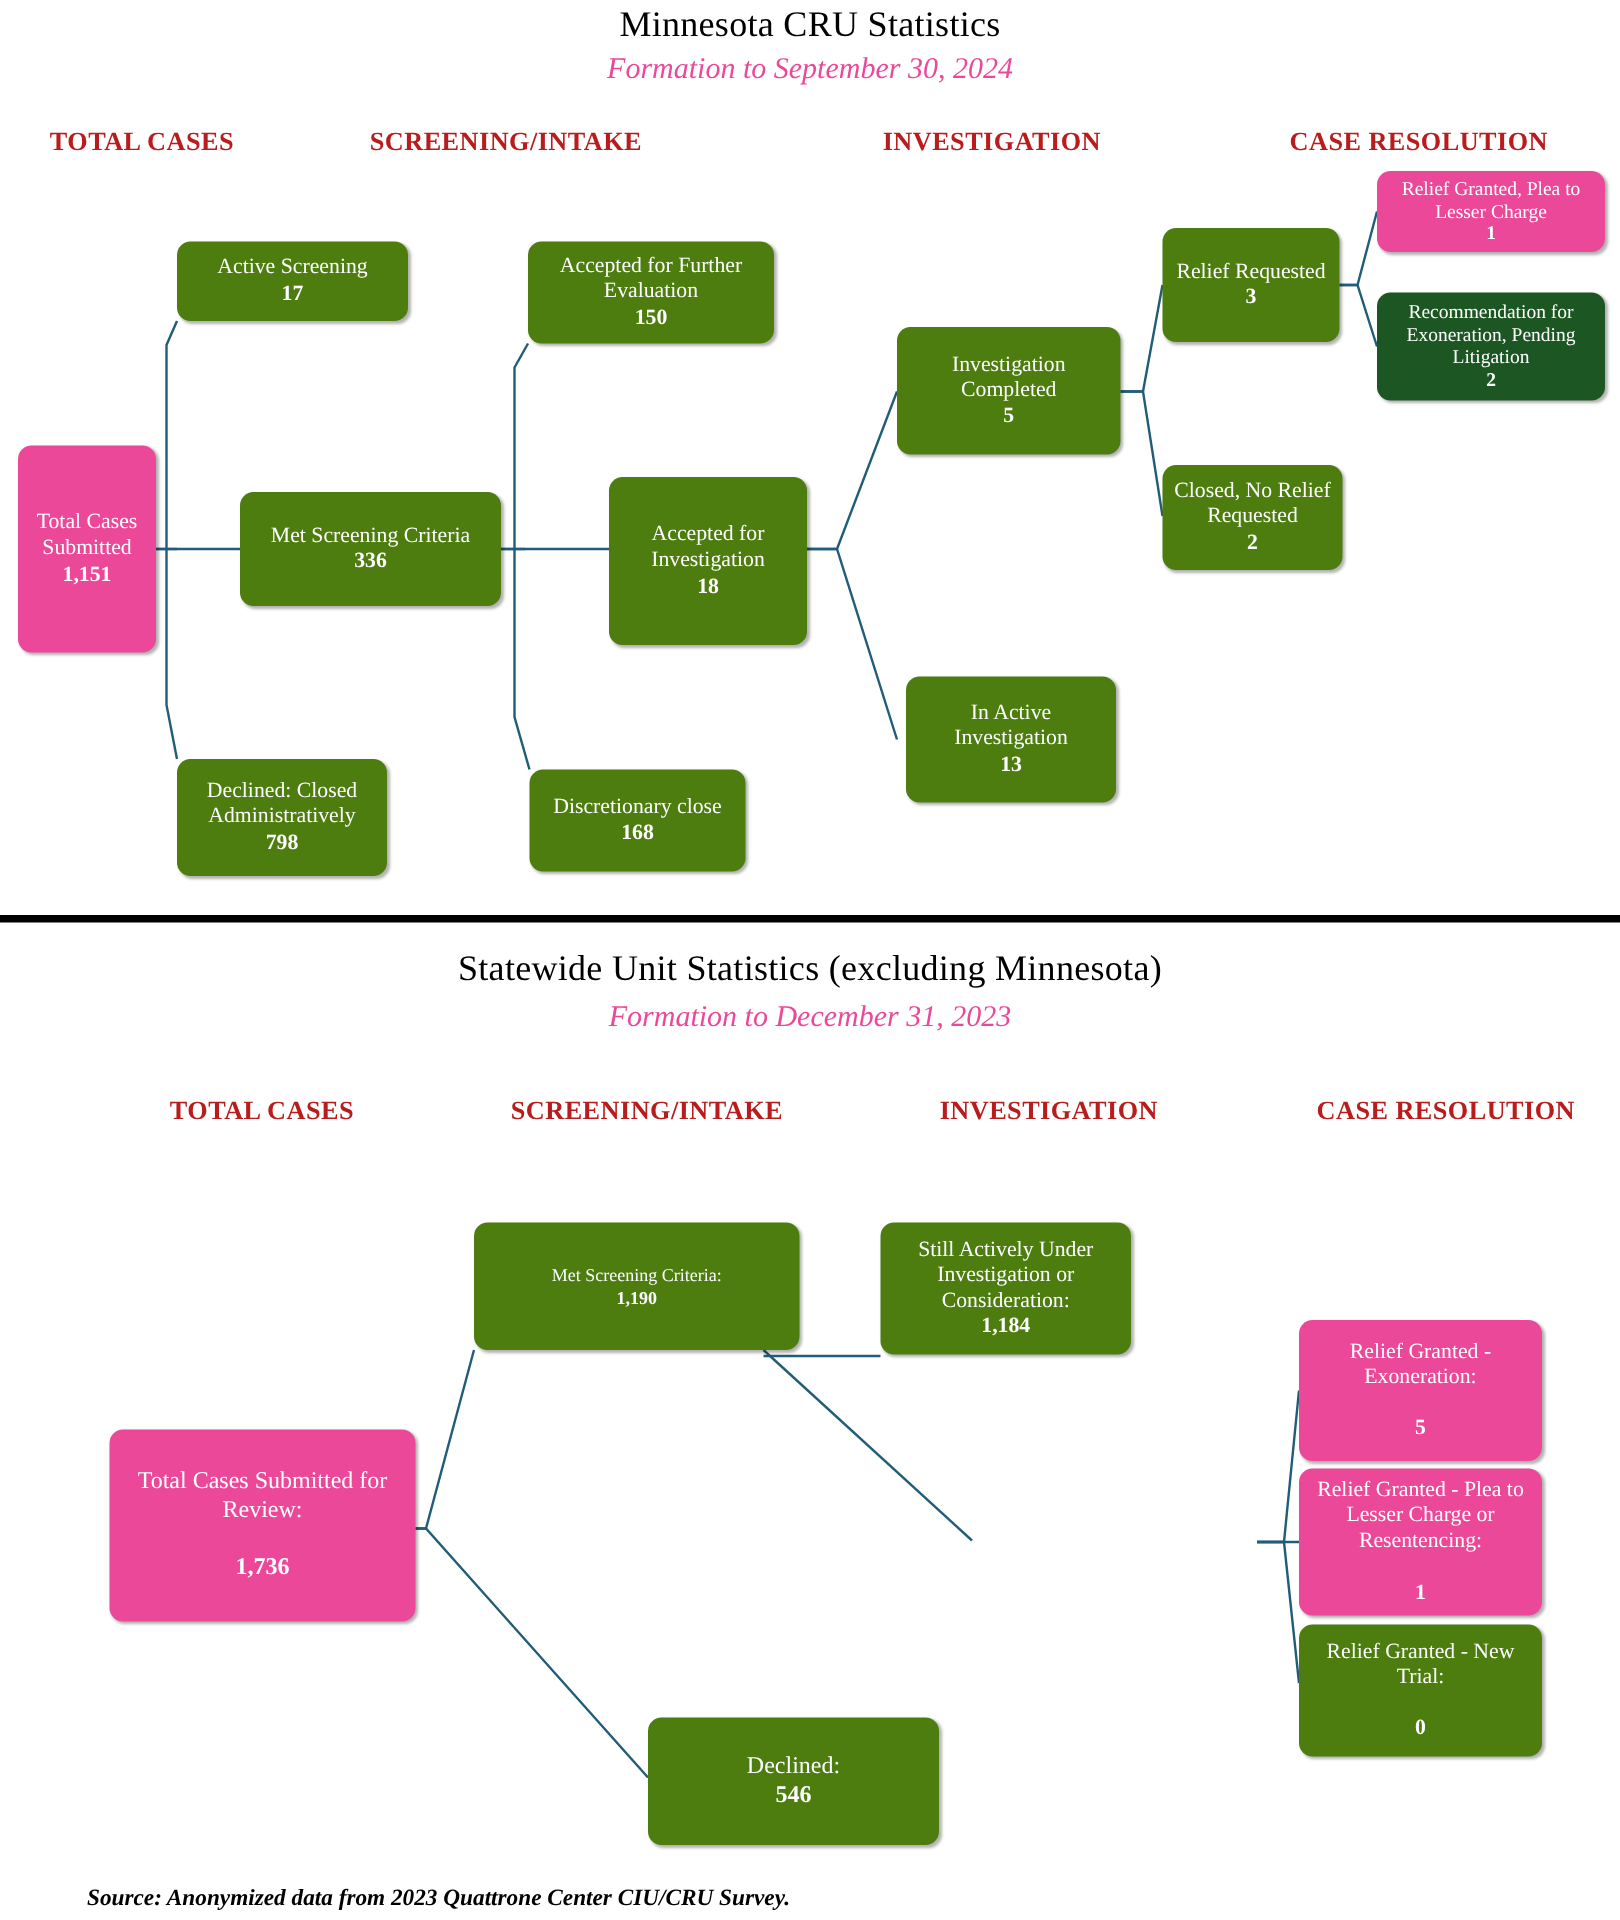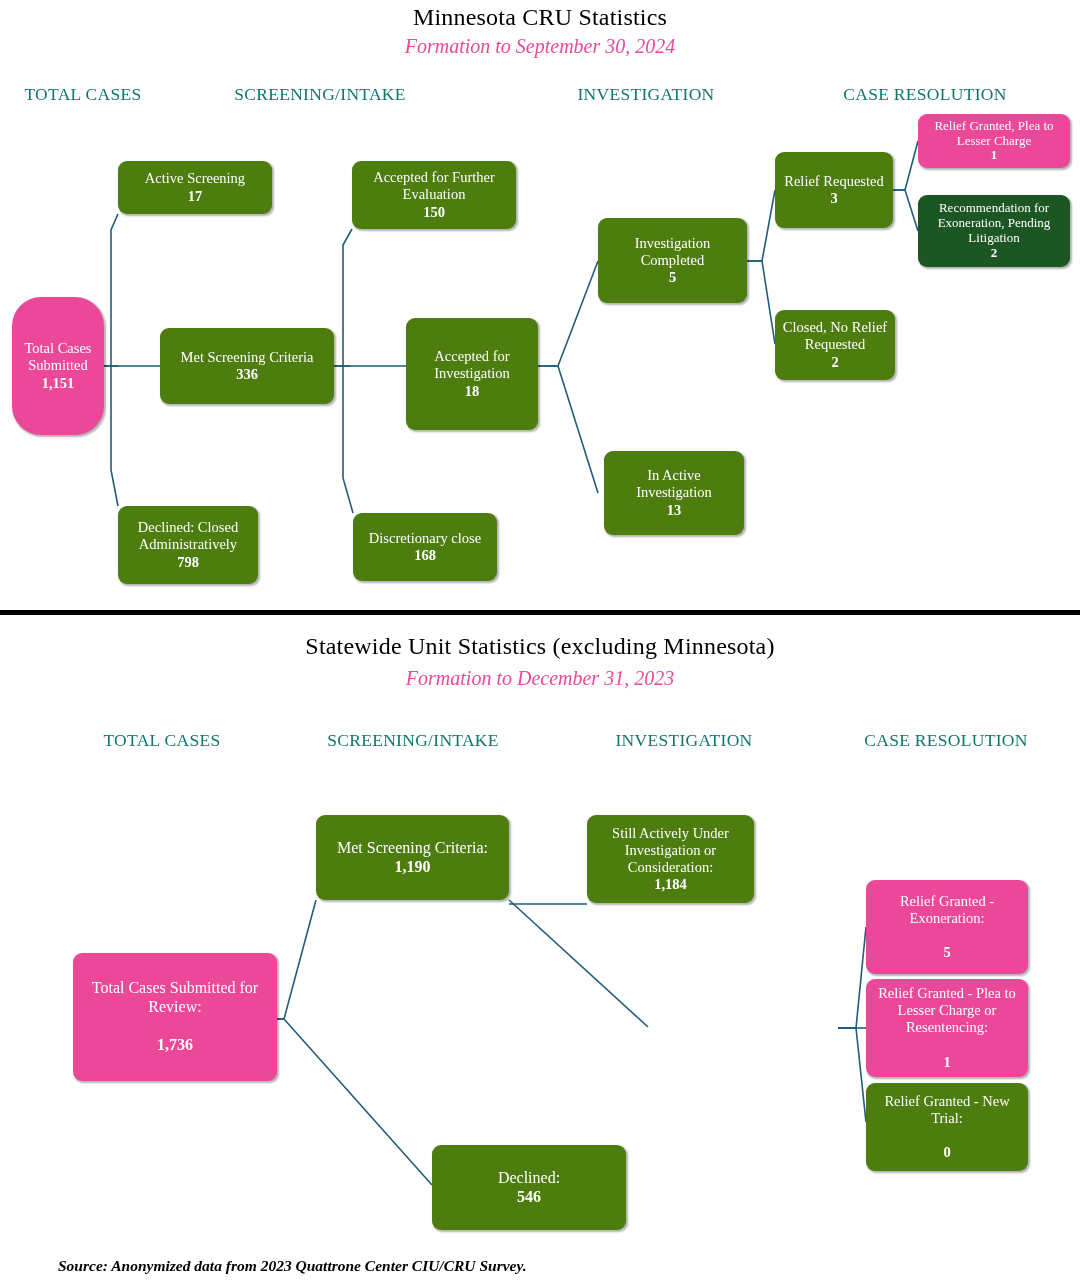--- a/index.html
+++ b/index.html
@@ -45,24 +45,24 @@
     position: absolute;
     width: 100%;
     text-align: center;
     font-size: 20px;
     font-style: italic;
     color: #ec4899;
   }
   .col-header {
     position: absolute;
     font-size: 17.5px;
-    font-weight: normal;
-    color: #0f766e;
+    font-weight: bold;
+    color: #b91c1c;
     letter-spacing: .3px;
-    text-align: center;
+    text-align: right;
     white-space: nowrap;
   }
 
   .node {
     position: absolute;
     box-sizing: border-box;
     border-radius: 9px;
     display: flex;
     align-items: center;
     justify-content: center;
@@ -137,21 +137,21 @@
 
     <path d="M747,261 L762,261 L775,190"></path>
 
     <path d="M747,261 L762,261 L775,344"></path>
 
     <path d="M893,190 L905,190 L918,141"></path>
 
     <path d="M893,190 L905,190 L918,231"></path>
   </svg>
 
-  <div class="node orange" style="left:12px; top:297px; width:92px; height:138px;border-radius:29px;">
+  <div class="node orange" style="left:12px; top:297px; width:92px; height:138px;">
     <span>
       <span class="lbl">Total Cases Submitted</span>
       <span class="val">1,151</span>
     </span>
   </div>
 
   <div class="node blue" style="left:118px; top:161px; width:154px; height:53px;">
     <span>
       <span class="lbl">Active Screening</span>
       <span class="val">17</span>
@@ -266,21 +266,21 @@
   </svg>
 
   <div class="node orange" style="left:73px; top:336px; width:204px; height:128px; font-size:16px;">
     <span>
       <span class="lbl">Total Cases Submitted for Review:</span>
       <br>
       <span class="val">1,736</span>
     </span>
   </div>
 
-  <div class="node blue" style="left:316px; top:198px; width:193px; height:85px; font-size:16px;">
+  <div class="node blue" style="left:316px; top:198px; width:217px; height:85px; font-size:12px;">
     <span>
       <span class="lbl">Met Screening Criteria:</span>
       <span class="val">1,190</span>
     </span>
   </div>
 
   <div class="node blue" style="left:432px; top:528px; width:194px; height:85px; font-size:16px;">
     <span>
       <span class="lbl">Declined:</span>
       <span class="val">546</span>

